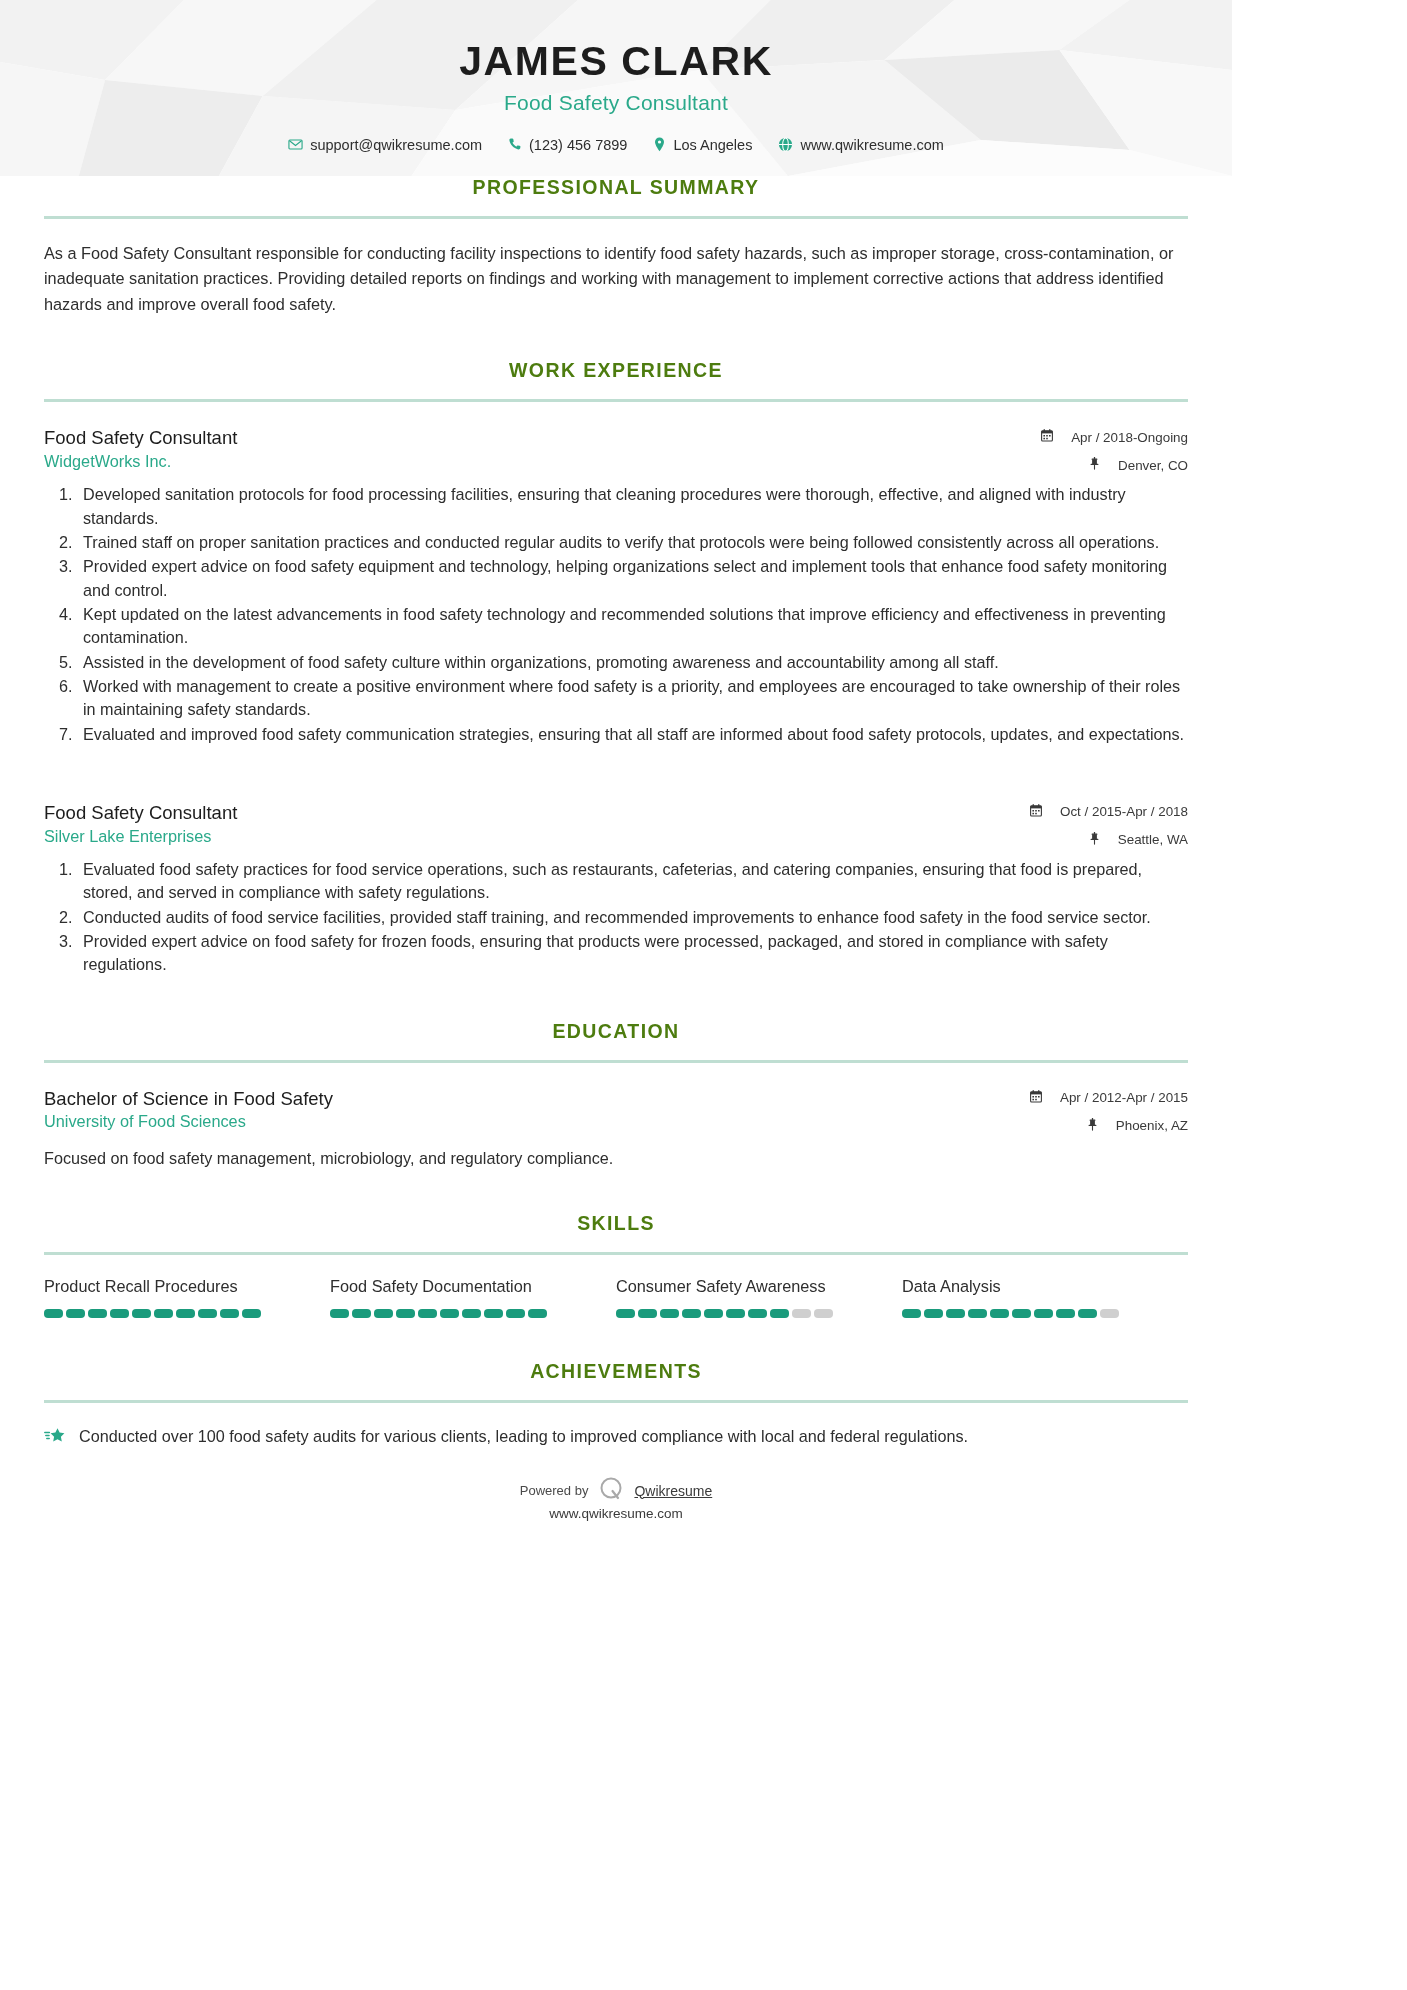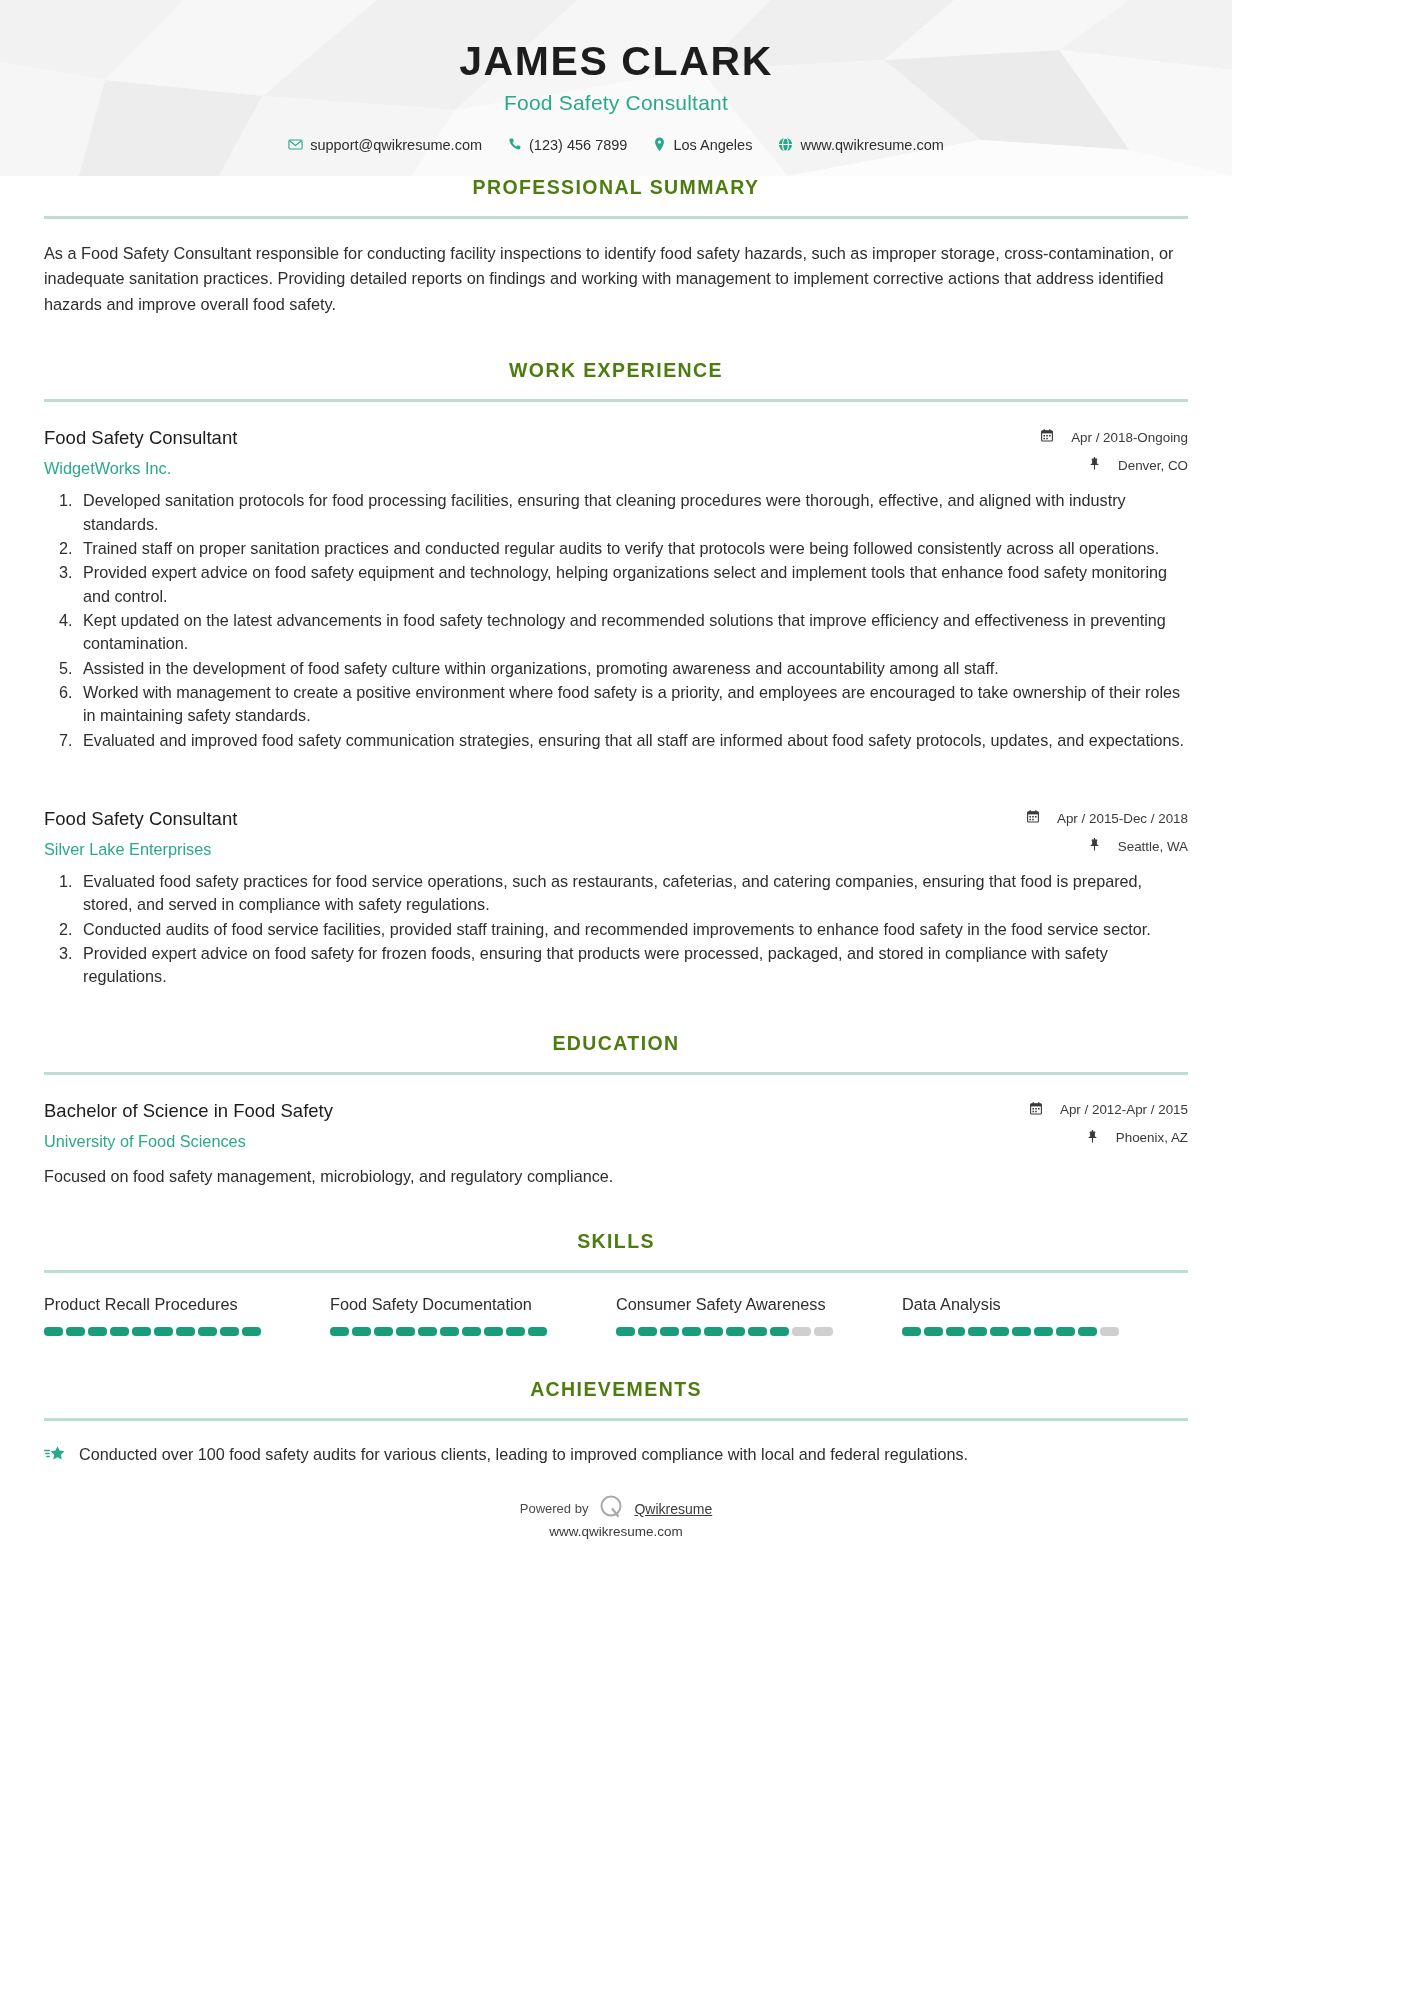--- a/index.html
+++ b/index.html
@@ -115,21 +115,20 @@
     padding-top: 3px;
   }
   .entry-role {
     font-size: 18.5px;
     color: #1d1d1d;
     line-height: 1.35;
   }
   .entry-org {
     font-size: 16.3px;
     color: #2aa98a;
-    margin-top: 7px;
     line-height: 1.3;
   }
   .meta-line {
     display: flex;
     align-items: center;
     justify-content: flex-end;
     gap: 18px;
     font-size: 13.4px;
     color: #3a3a3a;
     white-space: nowrap;
@@ -371,21 +370,21 @@
                   <rect x="0.6" y="1.8" width="10.8" height="2.6" fill="#3a3a3a"></rect>
                   <rect x="2.6" y="0.2" width="1.3" height="2.6" fill="#3a3a3a"></rect>
                   <rect x="8.1" y="0.2" width="1.3" height="2.6" fill="#3a3a3a"></rect>
                   <rect x="2.4" y="6" width="1.6" height="1.5" fill="#3a3a3a"></rect>
                   <rect x="5.2" y="6" width="1.6" height="1.5" fill="#3a3a3a"></rect>
                   <rect x="8" y="6" width="1.6" height="1.5" fill="#3a3a3a"></rect>
                   <rect x="2.4" y="8.8" width="1.6" height="1.5" fill="#3a3a3a"></rect>
                   <rect x="5.2" y="8.8" width="1.6" height="1.5" fill="#3a3a3a"></rect>
                 </svg>
               </span>
-              <span>Apr / 2015-Dec / 2018</span>
+              <span>Oct / 2015-Apr / 2018</span>
             </div>
             <div class="meta-line">
               <span>
                 <svg width="11" height="13" viewBox="0 0 11 13">
                   <path d="M5.5 0.4 L5.5 7.4 M2.2 7.4 L8.8 7.4 M3.2 2.2 L7.8 2.2" stroke="#3a3a3a" stroke-width="1.3" fill="none" stroke-linecap="round"></path>
                   <path d="M3.1 2.2 L3.1 7.4 L7.9 7.4 L7.9 2.2 Z" fill="#3a3a3a"></path>
                   <path d="M5.5 7.4 L5.5 12.6" stroke="#3a3a3a" stroke-width="1.1"></path>
                 </svg>
               </span>
               <span>Seattle, WA</span>

